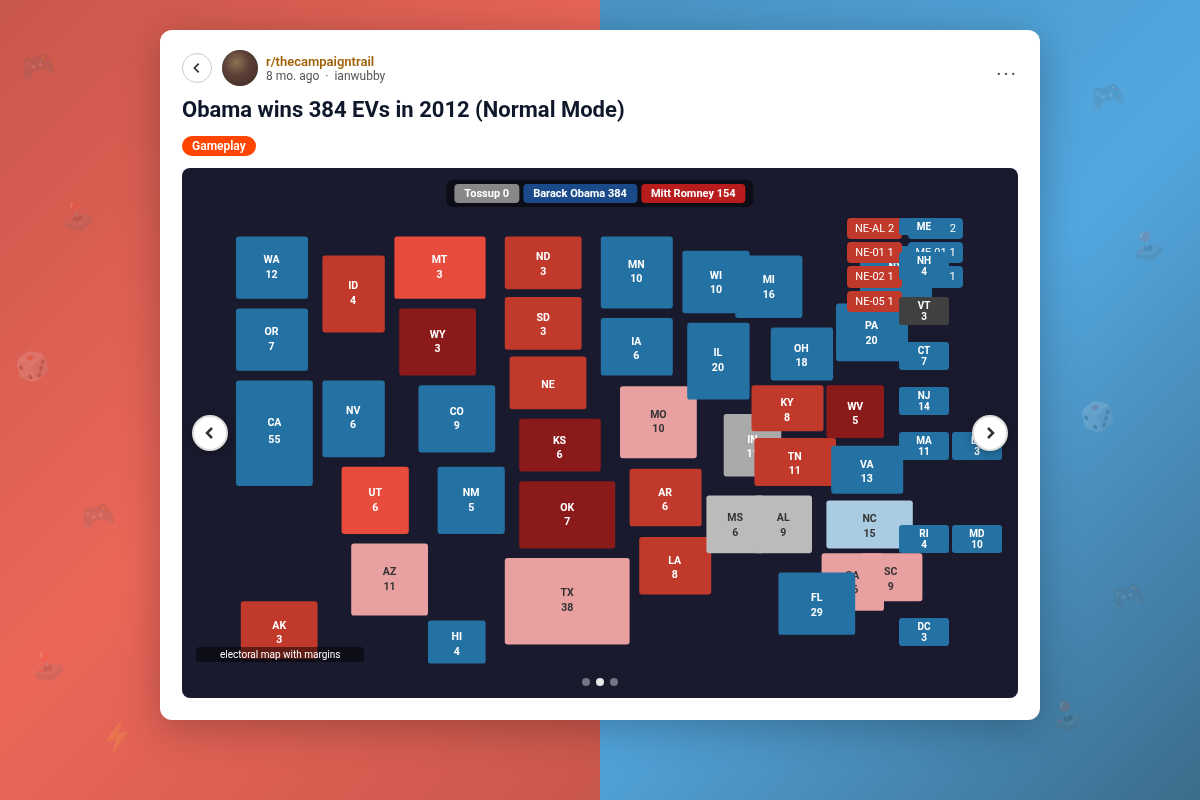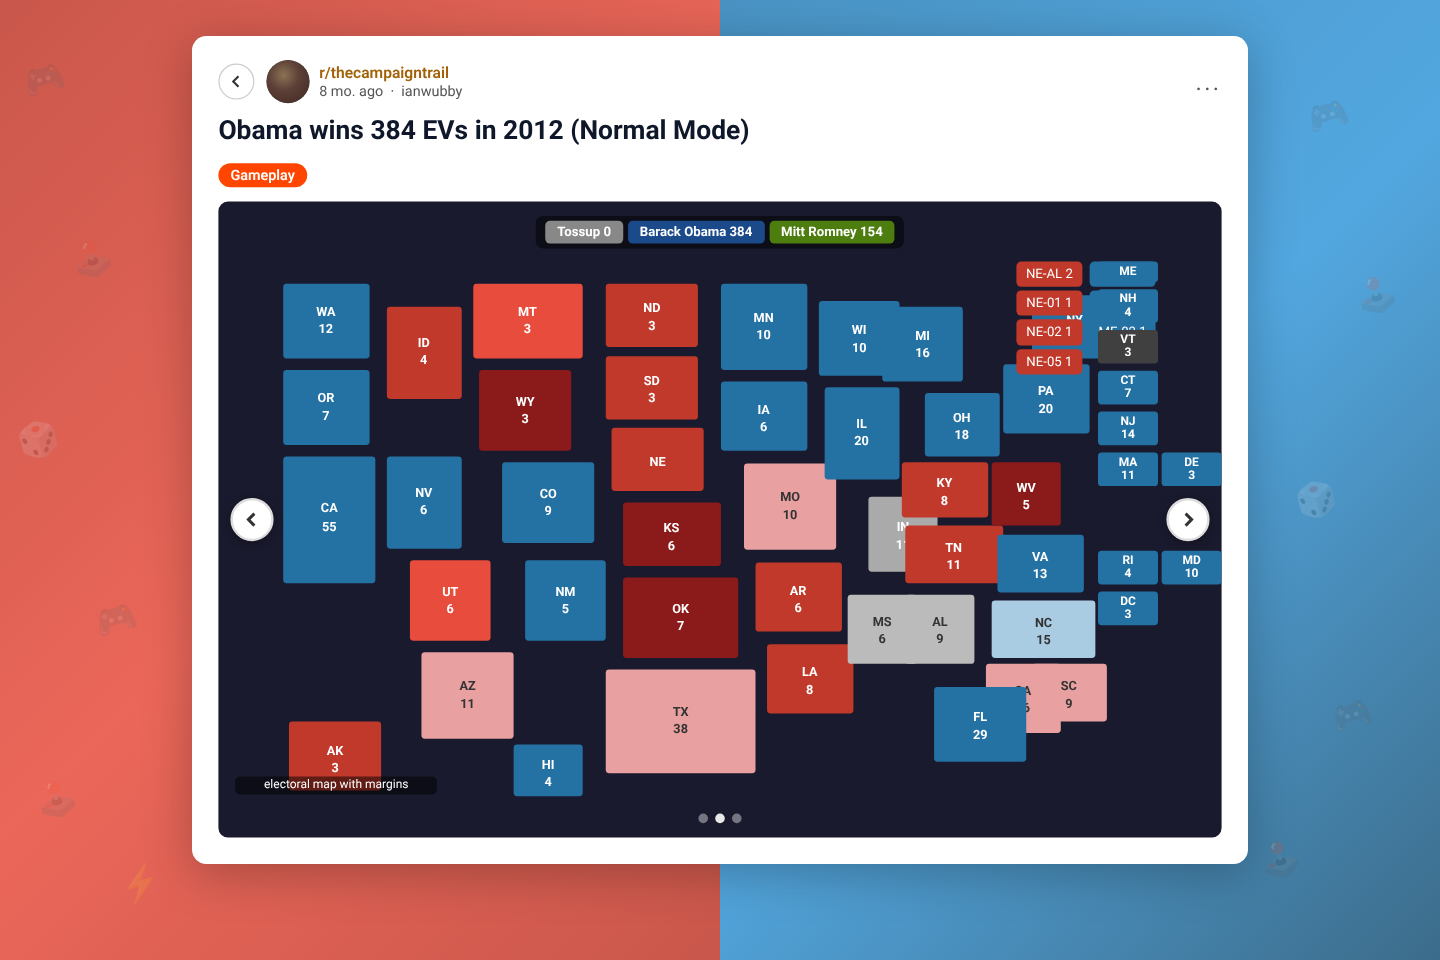--- a/index.html
+++ b/index.html
@@ -158,21 +158,21 @@
     }
     .score-item {
       font-size: 11px;
       font-weight: 700;
       padding: 3px 10px;
       border-radius: 4px;
       color: #fff;
     }
     .score-tossup { background: #888; }
     .score-obama { background: #1a4a8a; }
-    .score-romney { background: #4d7c0f; }
+    .score-romney { background: #b91c1c; }
 
     
     .nav-arrow {
       position: absolute;
       top: 50%;
       transform: translateY(-50%);
       width: 36px;
       height: 36px;
       background: #fff;
       border-radius: 50%;
@@ -505,21 +505,21 @@
         </div>
 
         <div style="display:flex;flex-direction:column;gap:3px;">
           <div class="state-box blue">ME-AL 2</div>
           <div class="state-box blue">ME-01  1</div>
           <div class="state-box blue">ME-02  1</div>
         </div>
       </div>
     </div>
 
-    <div style="position:absolute;right:0;top:50px;display:flex;flex-direction:column;gap:6px;">
+    <div style="position:absolute;right:16px;top:50px;display:flex;flex-direction:column;gap:17px;">
       <div style="display:flex;gap:3px;">
         <div style="width:50px;padding:3px 5px;background:#2471a3;border-radius:3px;font-size:10px;font-weight:700;color:#fff;text-align:center;">ME</div>
       </div>
       <div style="display:flex;gap:3px;">
         <div style="width:50px;padding:3px 5px;background:#2471a3;border-radius:3px;font-size:10px;font-weight:700;color:#fff;text-align:center;">NH<br>4</div>
       </div>
       <div style="display:flex;gap:3px;">
         <div style="width:50px;padding:3px 5px;background:#404040;border-radius:3px;font-size:10px;font-weight:700;color:#fff;text-align:center;">VT<br>3</div>
       </div>
       <div style="display:flex;gap:3px;">
@@ -529,21 +529,21 @@
         <div style="width:50px;padding:3px 5px;background:#2471a3;border-radius:3px;font-size:10px;font-weight:700;color:#fff;text-align:center;">NJ<br>14</div>
       </div>
       <div style="display:flex;gap:3px;">
         <div style="width:50px;padding:3px 10px;background:#2471a3;border-radius:3px;font-size:10px;font-weight:700;color:#fff;text-align:center;">MA<br>11</div>
         <div style="width:50px;padding:3px 5px;background:#2471a3;border-radius:3px;font-size:10px;font-weight:700;color:#fff;text-align:center;">DE<br>3</div>
       </div>
       <div style="display:flex;gap:3px;margin-top:48px;">
         <div style="width:50px;padding:3px 5px;background:#2471a3;border-radius:3px;font-size:10px;font-weight:700;color:#fff;text-align:center;">RI<br>4</div>
         <div style="width:50px;padding:3px 5px;background:#2471a3;border-radius:3px;font-size:10px;font-weight:700;color:#fff;text-align:center;">MD<br>10</div>
       </div>
-      <div style="display:flex;gap:3px;">
+      <div style="display:flex;gap:3px;margin-top:48px;">
         <div style="width:50px;padding:3px 5px;background:#2471a3;border-radius:3px;font-size:10px;font-weight:700;color:#fff;text-align:center;">DC<br>3</div>
       </div>
     </div>
 
     <div class="map-caption">electoral map with margins</div>
 
     <div class="map-dots">
       <div class="dot-item"></div>
       <div class="dot-item active"></div>
       <div class="dot-item"></div>

